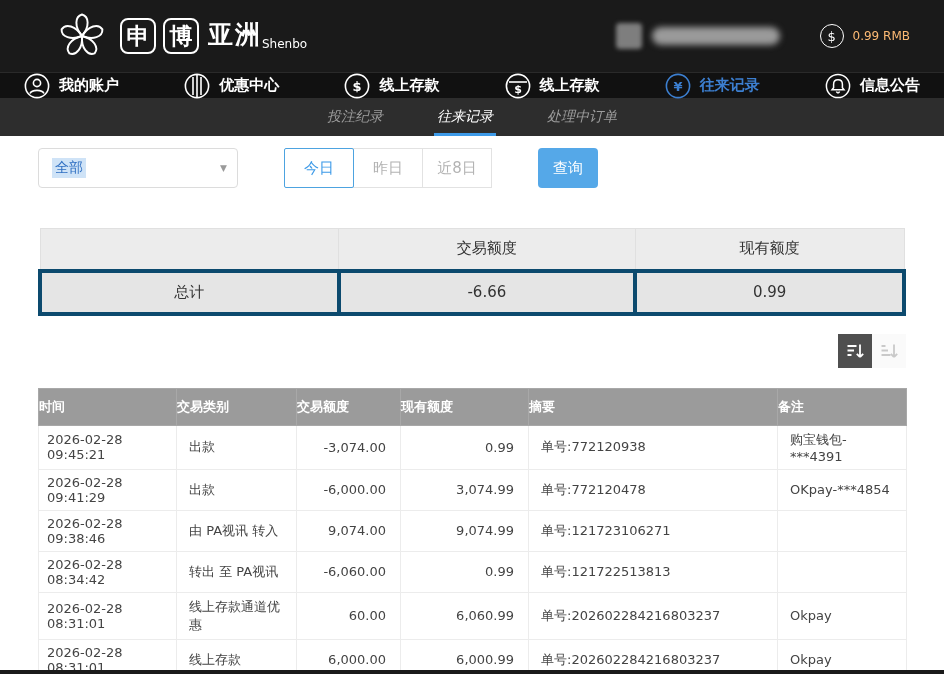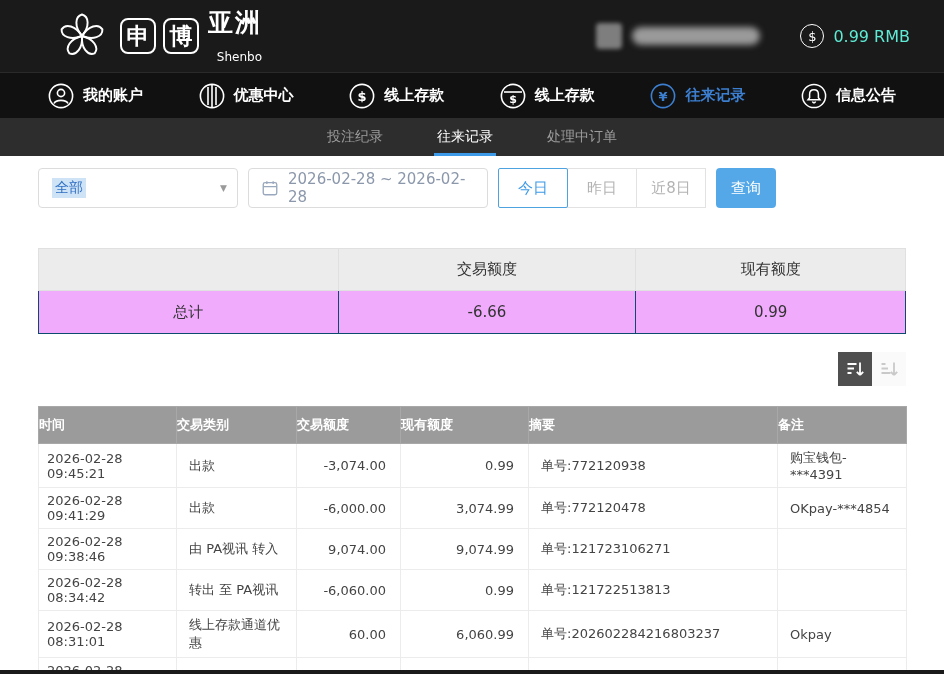--- a/index.html
+++ b/index.html
@@ -9,50 +9,50 @@
     position:relative;
   }
   
   .topbar { height:72px; background:#1a1a1a; display:flex; align-items:center;
     justify-content:space-between; padding:0 34px 0 56px; }
   .logo { display:flex; align-items:center; cursor:pointer; }
   .flower { margin-right:12px; display:flex; }
   .logo-box { width:36px; height:36px; border:2px solid #fff; border-radius:8px;
     color:#fff; font-size:23px; font-weight:bold; display:flex; align-items:center;
     justify-content:center; margin-right:7px; }
-  .logo-right { display:flex; flex-direction:column; color:#fff; line-height:1; margin-left:2px; }
+  .logo-right { display:flex; flex-direction:row; color:#fff; line-height:1; margin-left:2px; }
   .logo-region { font-size:25px; font-weight:bold; letter-spacing:2px; }
   .logo-sub { font-size:12px; align-self:flex-end; margin-top:16px; }
   .account { display:flex; align-items:center; }
   .avatar-blur { width:26px; height:26px; background:#7e7e7e; border-radius:4px;
     filter:blur(2px); margin-right:10px; }
   .name-blur { width:128px; height:18px; background:#9a9a9a; border-radius:9px;
     filter:blur(3px); }
   .balance-wrap { display:flex; align-items:center; margin-left:40px; }
   .dollar-circle { width:24px; height:24px; border:1.5px solid #fff; border-radius:50%;
     color:#fff; font-size:13px; display:flex; align-items:center; justify-content:center;
     margin-right:9px; }
-  .balance-text { color:#5eead4; font-size:16px; }
-  
-  .mainnav { height:46px; background:#111; border-top:1px solid #2a2a2a;
-    display:flex; align-items:center; justify-content:space-between; padding:0 48px; }
+  .balance-text { color:#fdba74; font-size:12px; }
+  
+  .mainnav { height:26px; background:#111; border-top:1px solid #2a2a2a;
+    display:flex; align-items:center; justify-content:space-between; padding:0 24px; }
   .nav-item { display:flex; align-items:center; gap:9px; color:#fff; font-size:15px;
     font-weight:bold; cursor:pointer; }
   .nav-item.active { color:#3c7fd0; }
   .nav-icon { display:flex; }
   
   .subtabs { height:38px; background:#2d2d2d; display:flex; justify-content:center; gap:48px; }
   .subtab { color:#9d9d9d; font-size:14px; display:flex; align-items:center;
-    position:relative; padding:0 3px; cursor:pointer; }
+    position:relative; padding:0 3px; cursor:pointer;font-style:italic; }
   .subtab.active { color:#fff; }
   .subtab.active::after { content:""; position:absolute; left:0; right:0; bottom:0;
     height:3px; background:#3d9ae8; }
   
   .content { padding:12px 38px 0; }
-  .filter-row { display:flex; align-items:center; }
+  .filter-row { display:flex; align-items:center;gap:36px; }
   .select { width:200px; height:40px; border:1px solid #dcdcdc; border-radius:4px;
     display:flex; align-items:center; justify-content:space-between;
     padding:0 10px 0 13px; margin-right:10px; cursor:pointer; background:#fff; }
   .select-value { color:#2f6fc2; font-size:14px; background:#cfe3f7; padding:1px 3px; }
   .select-caret { color:#9a9a9a; font-size:9px; }
   .datefield { width:240px; height:40px; border:1px solid #dcdcdc; border-radius:4px;
     display:flex; align-items:center; gap:9px; padding:0 12px; margin-right:10px;
     color:#8b97ab; font-size:15px; cursor:pointer; background:#fff; }
   .range-group { display:flex; }
   .range-btn { width:70px; height:40px; background:#fff; border:1px solid #e2e2e2;
@@ -60,22 +60,22 @@
     margin-left:-1px; cursor:pointer; }
   .range-btn:first-child { margin-left:0; }
   .range-btn.active { border:1px solid #4da3e0; color:#3d9ae8; z-index:1; border-radius:2px; }
   .query-btn { width:60px; height:40px; background:#55a8e8; color:#fff; font-size:15px;
     border:none; border-radius:4px; margin-left:10px; cursor:pointer;
     font-family:inherit; }
   
   .summary { margin-top:40px; width:100%; border-collapse:collapse; }
   .summary th { background:#ececec; height:42px; font-size:15px; color:#333;
     font-weight:normal; border:1px solid #e0e0e0; text-align:center; }
-  .summary td { background:#f0abfc; height:43px; font-size:15px; color:#333;
-    border:1px solid #0c4a6e; text-align:center; }
+  .summary td { background:#e5e5e5; height:43px; font-size:15px; color:#333;
+    border:4px solid #0c4a6e; text-align:center; }
   
   .sort-row { display:flex; justify-content:flex-end; margin-top:18px; }
   .sort-btn { width:34px; height:34px; display:flex; align-items:center;
     justify-content:center; cursor:pointer; }
   .sort-btn.desc { background:#4f4f4f; }
   .sort-btn.asc { background:#fafafa; }
   
   .tx { margin-top:20px; width:100%; border-collapse:collapse; table-layout:fixed; }
   .tx thead th { background:#9b9b9b; color:#fff; font-size:13px; font-weight:bold;
     height:37px; border:1px solid #a8a8a8; text-align:left; }
@@ -185,29 +185,20 @@
   <div class="subtab active">往来记录</div>
   <div class="subtab">处理中订单</div>
 </div>
 
 <div class="content">
 
   <div class="filter-row">
     <div class="select">
       <span class="select-value">全部</span>
       <span class="select-caret">▼</span>
-    </div>
-    <div class="datefield">
-      <span style="display:flex;">
-        <svg width="18" height="18" viewBox="0 0 20 20" fill="none" stroke="#9aa8bd" stroke-width="1.5">
-          <rect x="2.5" y="4" width="15" height="13.5" rx="2"></rect>
-          <path d="M2.5 8.5h15M6.5 2.5v3M13.5 2.5v3"></path>
-        </svg>
-      </span>
-      <span>2026-02-28 ~ 2026-02-28</span>
     </div>
     <div class="range-group">
       <div class="range-btn active">今日</div>
       <div class="range-btn">昨日</div>
       <div class="range-btn">近8日</div>
     </div>
     <button class="query-btn">查询</button>
   </div>
 
   <table class="summary">

